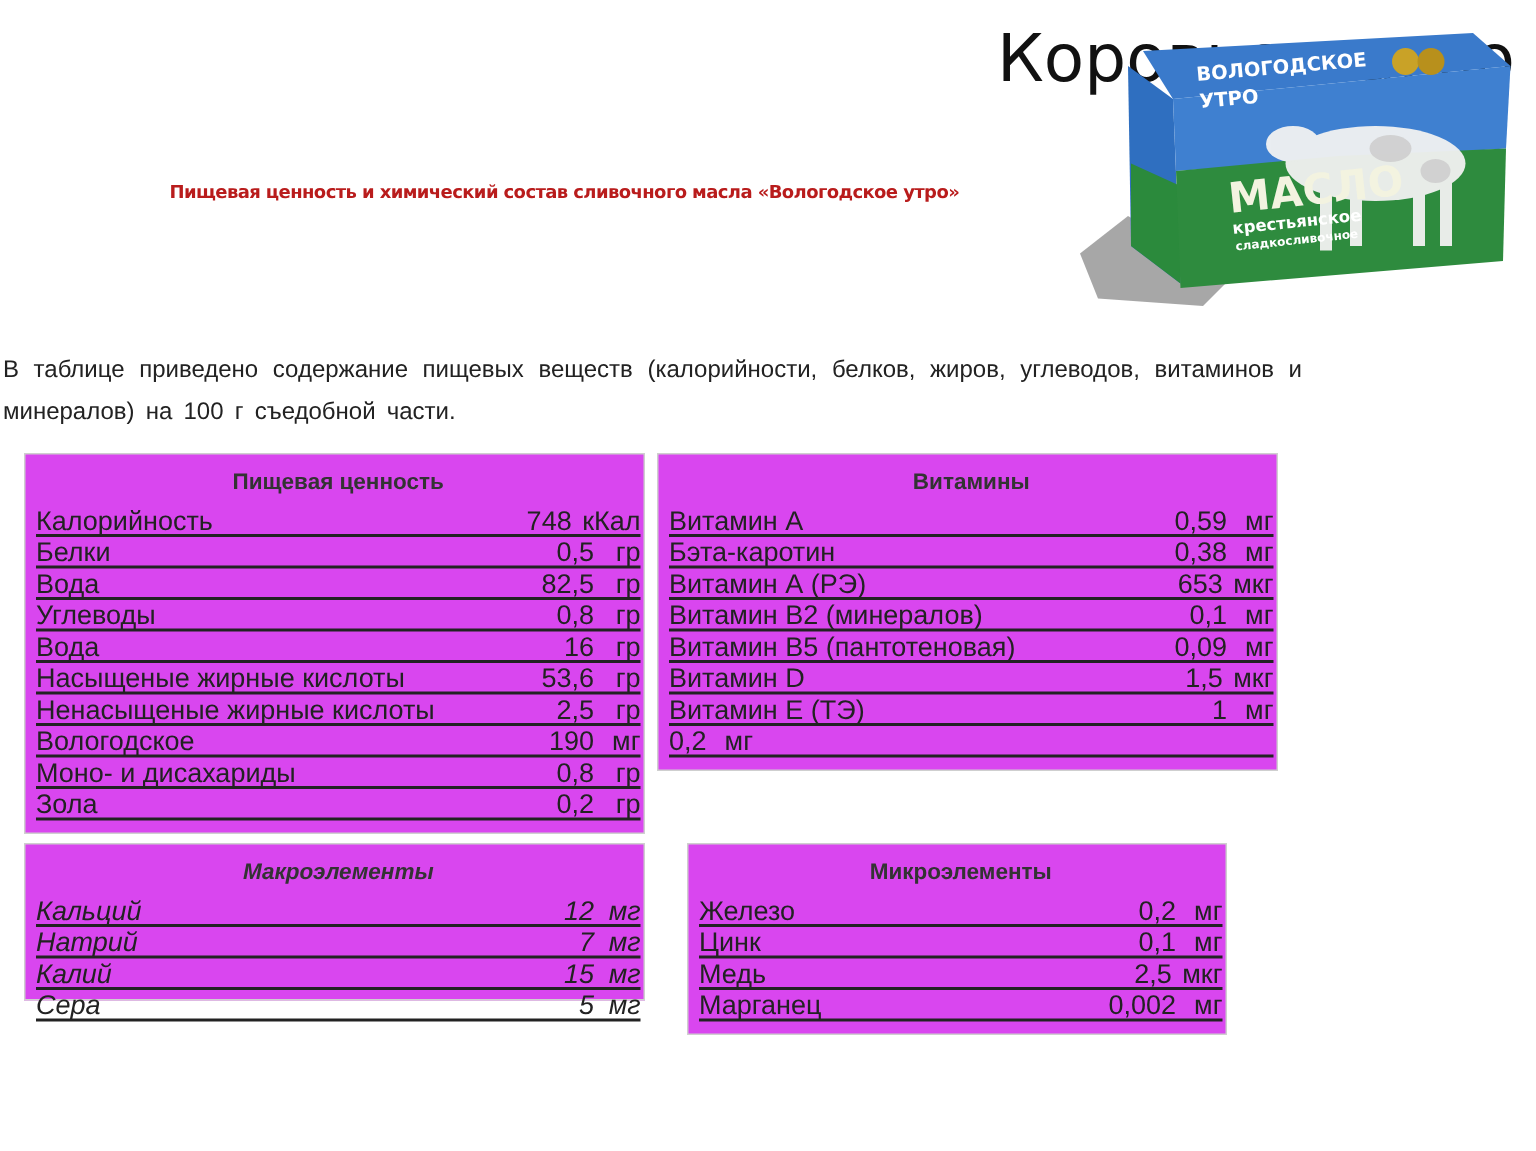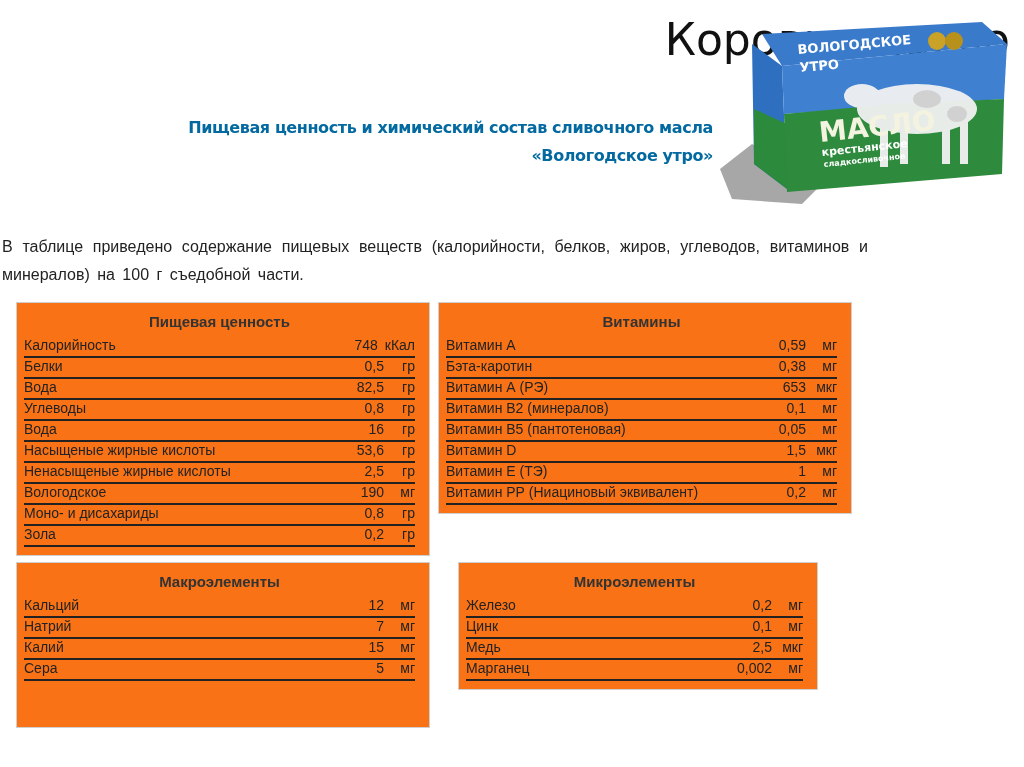--- a/index.html
+++ b/index.html
@@ -30,25 +30,24 @@
       box-sizing: border-box;
     }
     .title span { position: relative; left: -14px; }
     .subtitle {
       position: absolute;
       left: 113px;
       top: 114px;
       width: 600px;
       font-family: "DejaVu Sans", sans-serif;
       font-weight: bold;
-      font-size: 16px;
+      font-size: 12px;
       line-height: 28px;
-      color: #0369a1;
+      color: #b91c1c;
       letter-spacing: -0.4px;
-      text-align: right;
     }
     .intro {
       position: absolute;
       left: 2px;
       top: 233px;
       width: 866px;
       font-family: "Liberation Sans", sans-serif;
       font-size: 16px;
       line-height: 28px;
       color: #222;
@@ -60,40 +59,41 @@
     .package {
       position: absolute;
       left: 712px;
       top: 14px;
       width: 300px;
       height: 195px;
     }
     .table-box {
       position: absolute;
       border: 1px solid #cfcfcf;
-      background: #f97316;
+      background: #d946ef;
       box-sizing: border-box;
-      padding: 0 14px 0 7px;
+      padding: 0 2px 0 7px;
     }
     .table-title {
       font-family: "Liberation Sans", sans-serif;
       font-weight: bold;
       font-size: 15px;
       color: #333;
       text-align: center;
       height: 34px;
       line-height: 38px;
     }
     .row {
       display: flex;
       justify-content: space-between;
+      align-items: flex-end;
       height: 19px;
       line-height: 17px;
       border-bottom: 2px solid #222;
-      font-size: 14px;
+      font-size: 18px;
       color: #222;
       margin-bottom: 0;
     }
     .row .name { white-space: nowrap; }
     .row .val { white-space: nowrap; text-align: right; }
     .row .num { display: inline-block; }
     .row .unit { display: inline-block; min-width: 24px; text-align: right; margin-left: 7px; }
   </style>
 </head>
 <body>
@@ -202,38 +202,37 @@
       <div class="row">
         <span class="name">Витамин А (РЭ)</span>
         <span class="val"><span class="num">653</span><span class="unit">мкг</span></span>
       </div>
       <div class="row">
         <span class="name">Витамин В2 (минералов)</span>
         <span class="val"><span class="num">0,1</span><span class="unit">мг</span></span>
       </div>
       <div class="row">
         <span class="name">Витамин В5 (пантотеновая)</span>
-        <span class="val"><span class="num">0,05</span><span class="unit">мг</span></span>
+        <span class="val"><span class="num">0,09</span><span class="unit">мг</span></span>
       </div>
       <div class="row">
         <span class="name">Витамин D</span>
         <span class="val"><span class="num">1,5</span><span class="unit">мкг</span></span>
       </div>
       <div class="row">
         <span class="name">Витамин Е (ТЭ)</span>
         <span class="val"><span class="num">1</span><span class="unit">мг</span></span>
       </div>
       <div class="row">
-        <span class="name">Витамин РР (Ниациновый эквивалент)</span>
         <span class="val"><span class="num">0,2</span><span class="unit">мг</span></span>
       </div>
     </div>
 </div>
 
-<div class="table-box" style="left:16px; top:562px; width:414px; height:166px;">
+<div class="table-box" style="left:16px; top:562px; width:414px; height:105px;font-style:italic;">
   <div class="table-title">Макроэлементы</div>
   <div class="rows">
       <div class="row">
         <span class="name">Кальций</span>
         <span class="val"><span class="num">12</span><span class="unit">мг</span></span>
       </div>
       <div class="row">
         <span class="name">Натрий</span>
         <span class="val"><span class="num">7</span><span class="unit">мг</span></span>
       </div>

